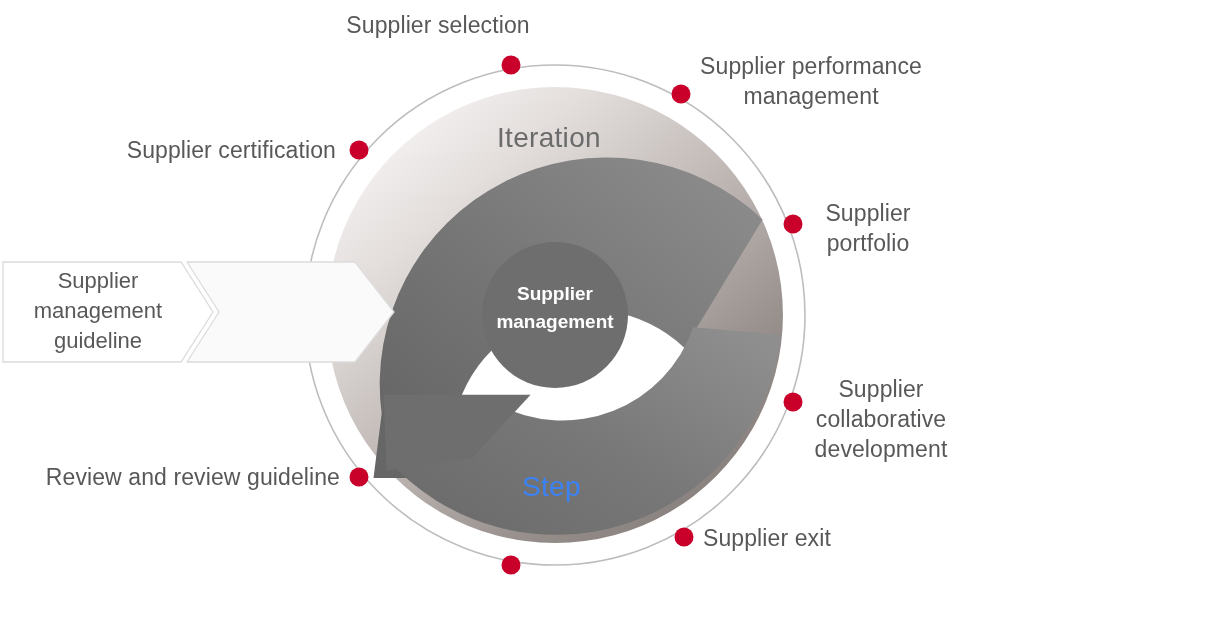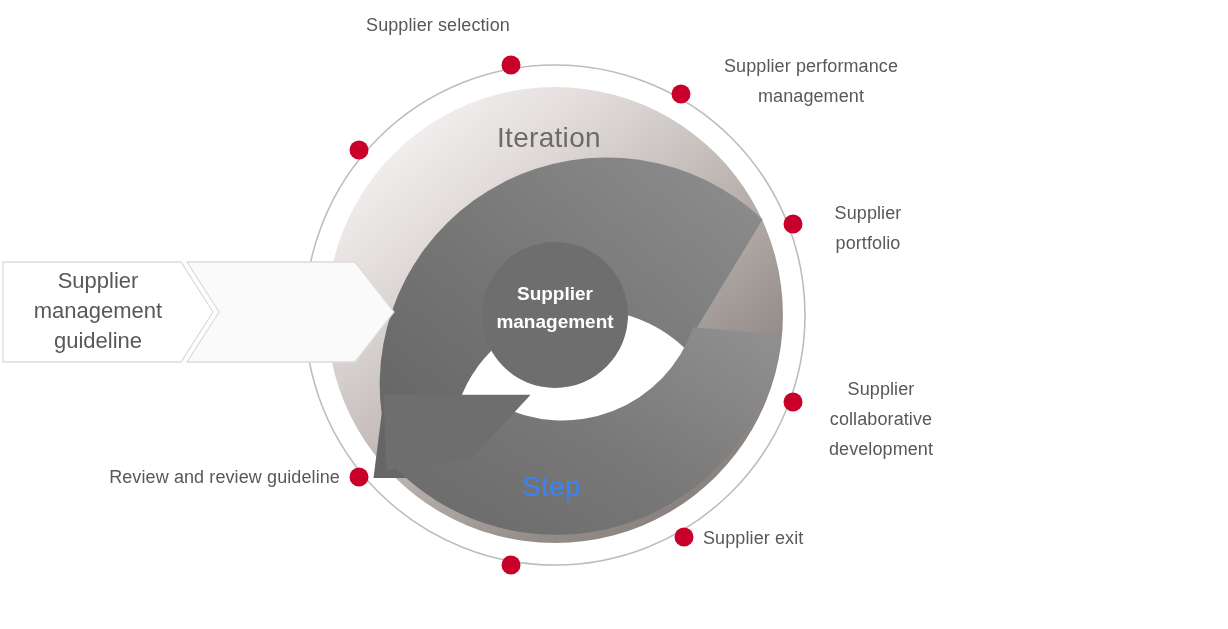--- a/index.html
+++ b/index.html
@@ -8,21 +8,21 @@
     width:1228px;height:629px;overflow:hidden;
     font-family:"Liberation Sans", sans-serif;
     color:#595959;
   }
   #stage{position:relative;width:1228px;height:629px;background:#fff;}
   svg.layer{position:absolute;left:0;top:0;width:1228px;height:629px;}
 
   .label{
     position:absolute;
     font-family:"Liberation Sans", sans-serif;
-    font-size:18px;
+    font-size:23px;
     line-height:30px;
     color:#58585a;
     white-space:pre-line;
     letter-spacing:.1px;
   }
   .label.r{text-align:right;}
   .label.l{text-align:left;}
   .label.c{text-align:center;}
 
   .ringword{
@@ -151,20 +151,21 @@
 
   <div class="label c" style="left:806px;top:374px;width:150px;">Supplier
 collaborative
 development</div>
 
   <div class="label l" style="left:703px;top:523px;width:180px;">Supplier exit</div>
 
 
   <div class="label r" style="left:20px;top:462px;width:320px;">Review and review guideline</div>
 
+  <div class="label r" style="left:52px;top:135px;width:284px;">Supplier certification</div>
 
   <svg class="layer" viewBox="0 0 1228 629">
     <circle class="dot" cx="511" cy="65" r="9.5" fill="#C8002A"></circle>
     <circle class="dot" cx="681" cy="94" r="9.5" fill="#C8002A"></circle>
     <circle class="dot" cx="793" cy="224" r="9.5" fill="#C8002A"></circle>
     <circle class="dot" cx="793" cy="402" r="9.5" fill="#C8002A"></circle>
     <circle class="dot" cx="684" cy="537" r="9.5" fill="#C8002A"></circle>
     <circle class="dot" cx="511" cy="565" r="9.5" fill="#C8002A"></circle>
     <circle class="dot" cx="359" cy="477" r="9.5" fill="#C8002A"></circle>
     <circle class="dot" cx="359" cy="150" r="9.5" fill="#C8002A"></circle>

